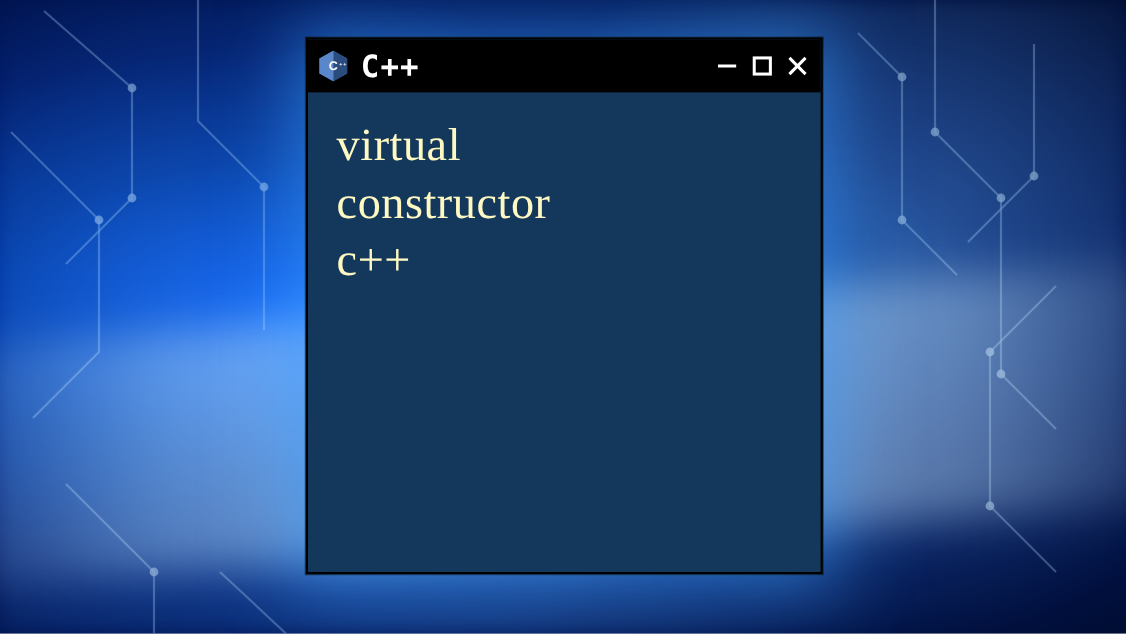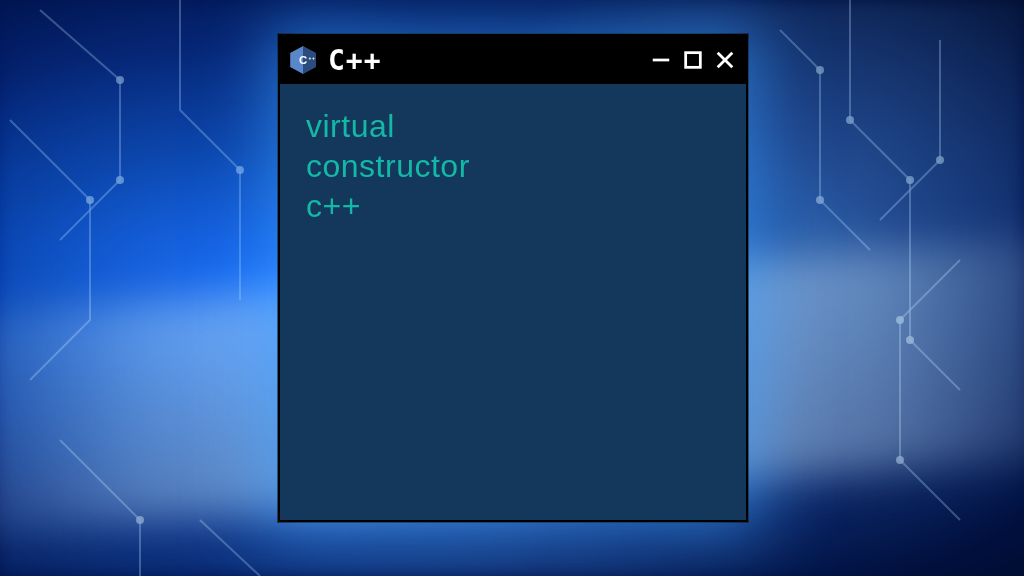--- a/index.html
+++ b/index.html
@@ -110,24 +110,24 @@
       stroke-width: 3;
       fill: none;
     }
 
     .content {
       flex: 1;
       padding: 22px 26px;
     }
 
     .code-text {
-      font-family: Liberation Sans, sans-serif;
-      font-size: 32px;
+      font-family: Liberation Serif, serif;
+      font-size: 42px;
       line-height: 1.25;
-      color: #14b8a6;
+      color: #fef9c3;
       white-space: pre-line;
       font-weight: 400;
       letter-spacing: 0.5px;
     }
   </style>
 </head>
 <body>
 
 <div class="bg-glow"></div>
 

